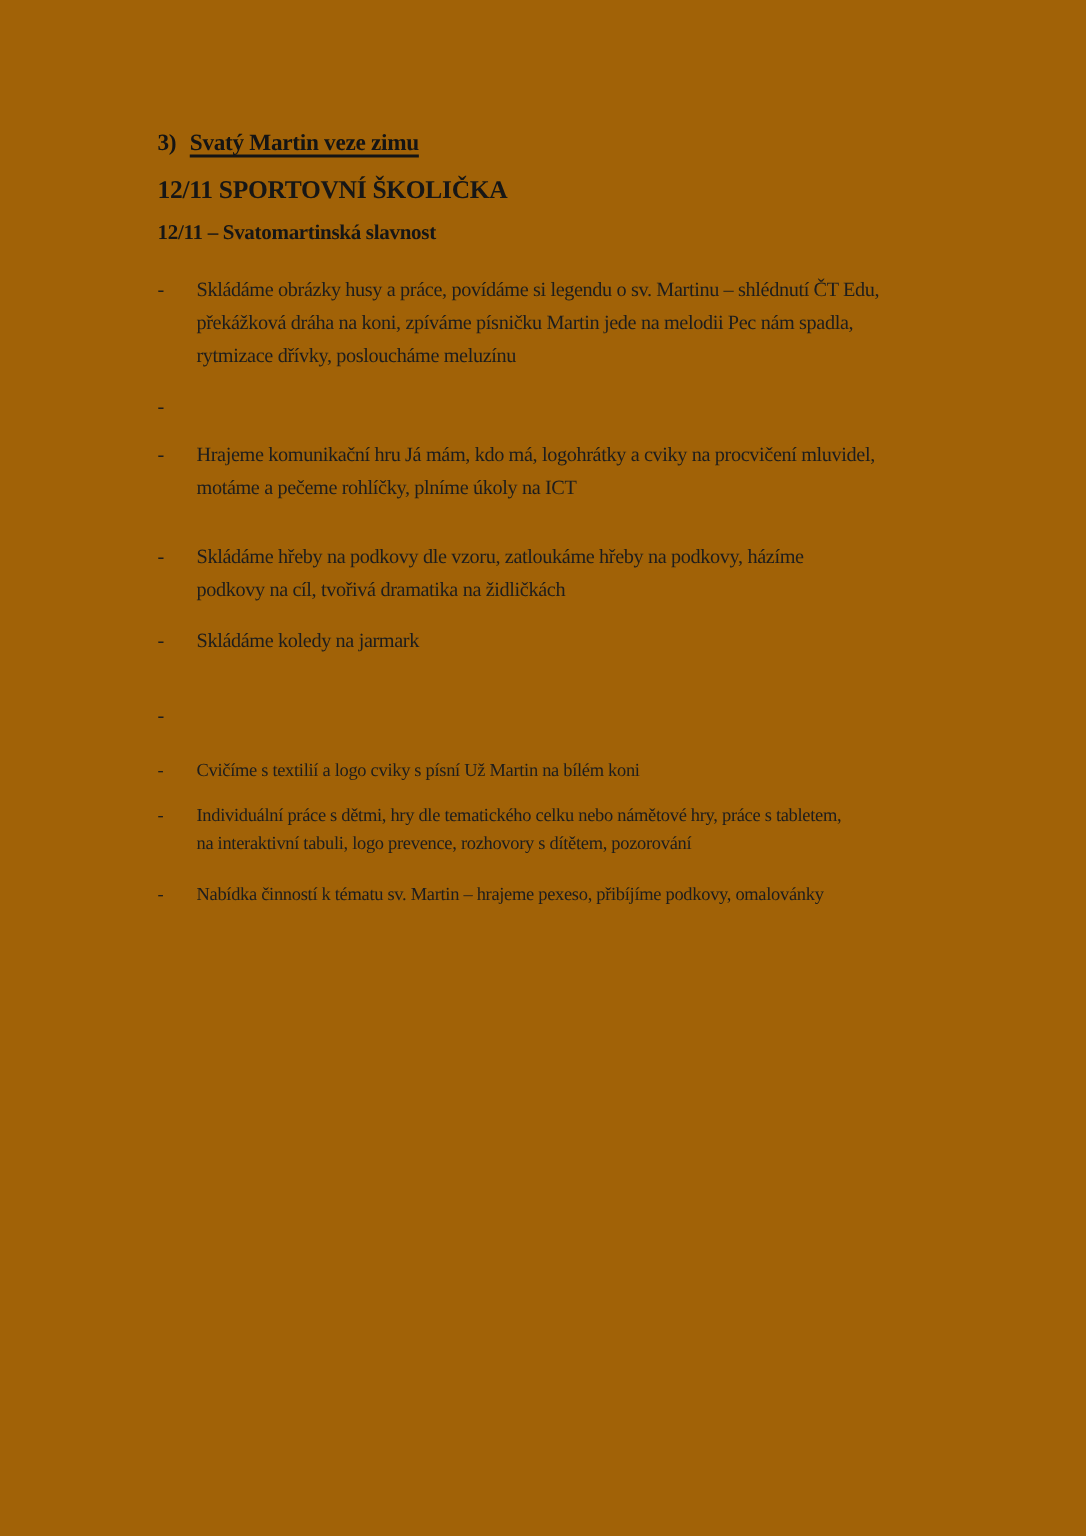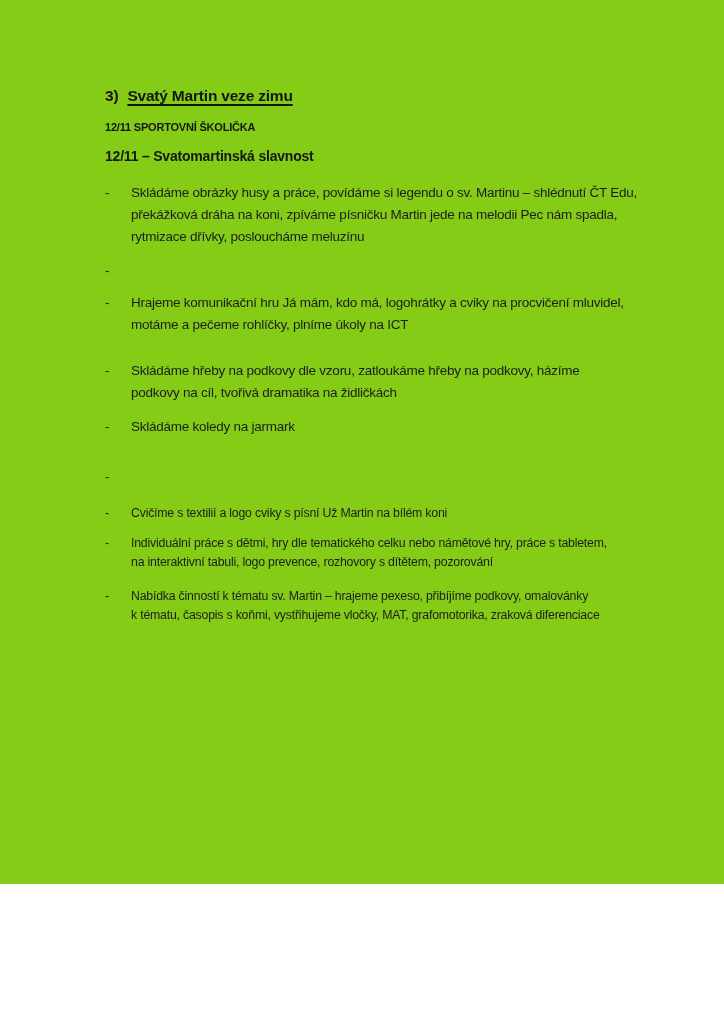--- a/index.html
+++ b/index.html
@@ -3,24 +3,24 @@
 <meta charset="utf-8">
 <style>
   html, body {
     margin: 0;
     padding: 0;
     background: #ffffff;
   }
   .page {
     position: relative;
     width: 724px;
-    height: 884px;
-    background: #84cc16;
+    height: 1024px;
+    background: #a16207;
     overflow: hidden;
-    font-family: Liberation Sans, sans-serif;
+    font-family: Liberation Serif, serif;
     color: #1d1d1d;
     box-sizing: border-box;
   }
   .content {
     padding: 86px 40px 0 105px;
   }
   .h1 {
     font-size: 15.5px;
     line-height: 20px;
     font-weight: bold;
@@ -32,21 +32,21 @@
     display: inline-block;
     margin-right: 9px;
   }
   .h1 .title {
     text-decoration: underline;
     text-decoration-thickness: 1.5px;
     text-underline-offset: 3px;
   }
   .sub1 {
     margin-top: 13px;
-    font-size: 11px;
+    font-size: 17px;
     line-height: 16px;
     font-weight: bold;
     letter-spacing: -0.2px;
     color: #161616;
     white-space: nowrap;
   }
   .sub2 {
     margin-top: 12px;
     font-size: 14px;
     line-height: 18px;
@@ -163,19 +163,18 @@
         <span class="lines">
           <span class="line">Individuální práce s dětmi, hry dle tematického celku nebo námětové hry, práce s tabletem,</span>
           <span class="line">na interaktivní tabuli, logo prevence, rozhovory s dítětem, pozorování</span>
         </span>
       </div>
 
       <div class="item small mt15">
         <span class="marker">-</span>
         <span class="lines">
           <span class="line">Nabídka činností k tématu sv. Martin – hrajeme pexeso, přibíjíme podkovy, omalovánky</span>
-          <span class="line">k tématu, časopis s koňmi, vystřihujeme vločky, MAT, grafomotorika, zraková diferenciace</span>
         </span>
       </div>
 
     </div>
   </div>
 </div>
 
 </body></html>

